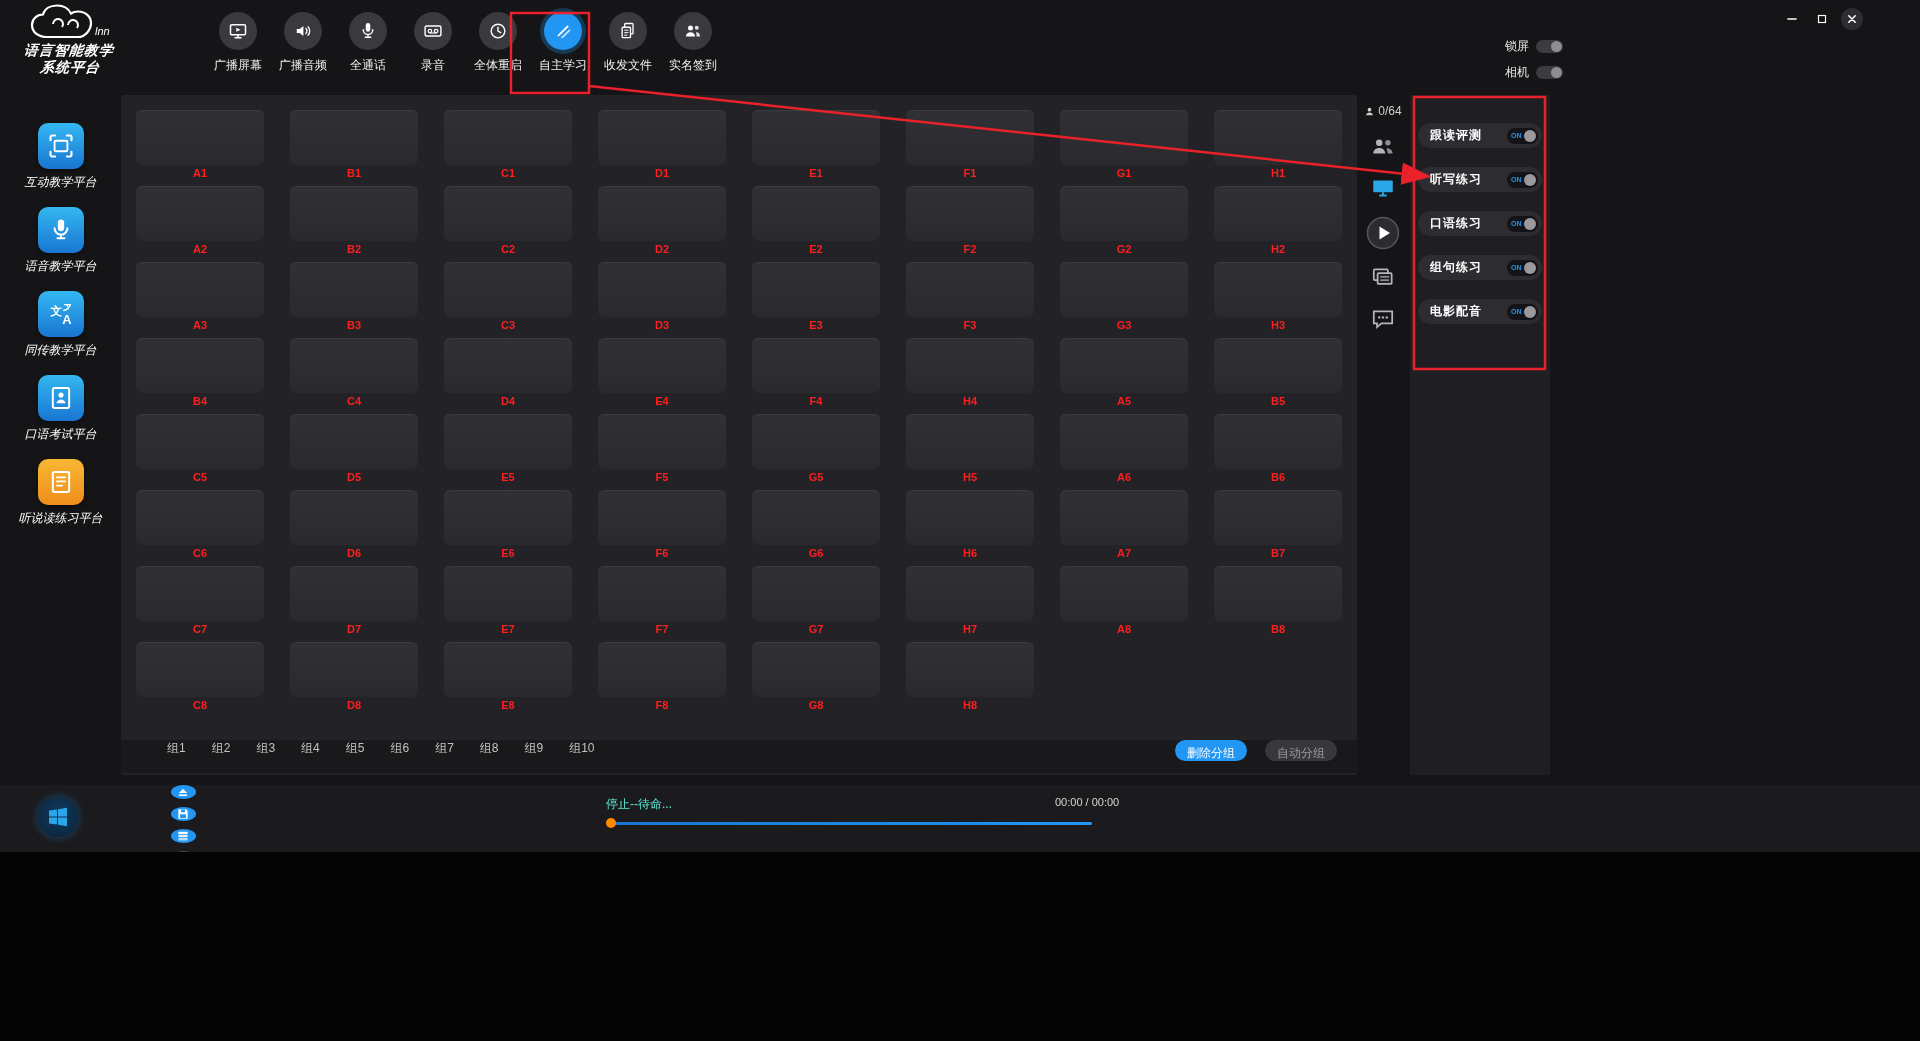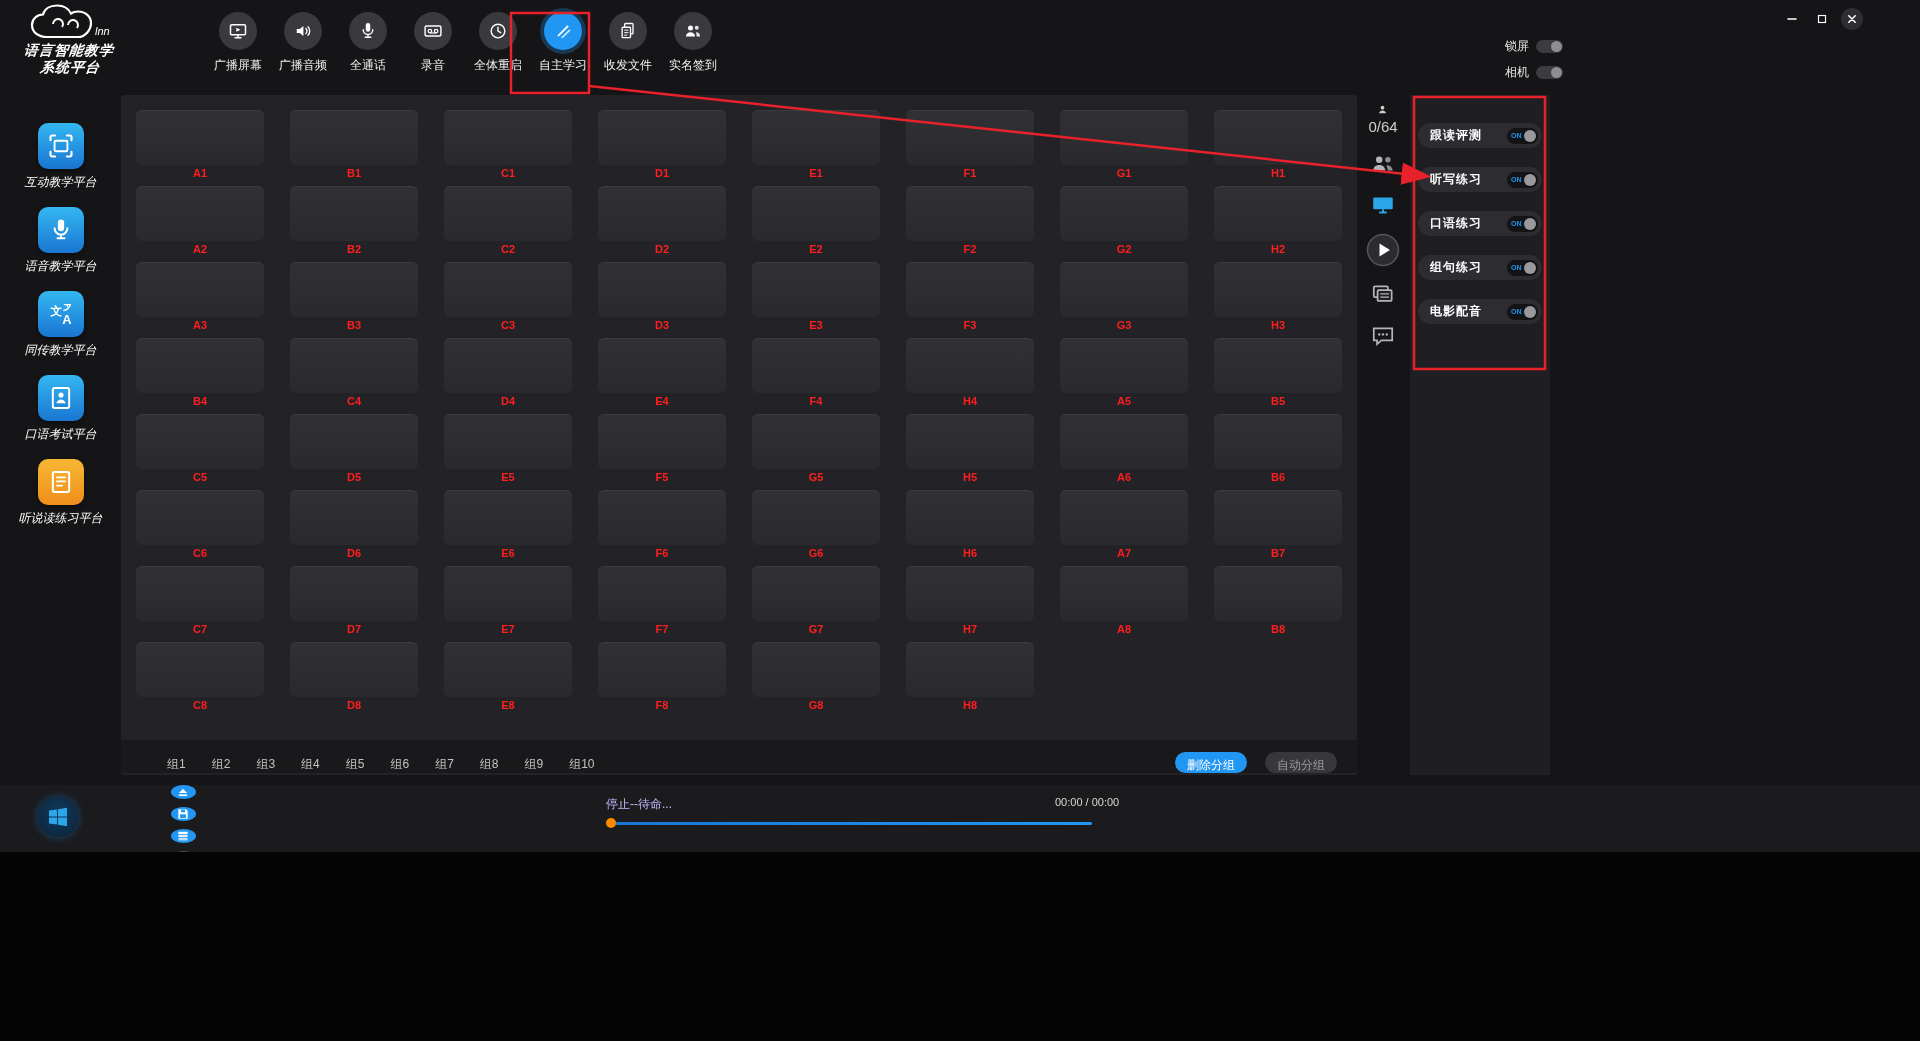--- a/index.html
+++ b/index.html
@@ -53,34 +53,34 @@
   .main-panel { position:absolute; left:121px; top:95px; width:1236px; height:680px;
                 background:#232327; border-radius:3px; }
   #seat-grid { position:absolute; left:15px; top:15px; display:grid;
                grid-template-columns:repeat(8,128px); column-gap:26px; row-gap:6px; }
   .seat { width:128px; cursor:pointer; }
   .seat-card { height:55px; border-radius:6px; background:linear-gradient(180deg,#313135,#2a2a2e);
                box-shadow:inset 0 1px 0 rgba(255,255,255,.05); }
   .seat-label { text-align:center; color:#ff1e1e; font-size:11px; font-weight:bold; margin-top:2px; height:13px; }
 
   .group-bar { position:absolute; left:0; top:645px; width:1236px; height:33px; background:#19191c;
-               display:flex; align-items:flex-end; border-radius:0 0 3px 3px; }
+               display:flex; align-items:flex-start; border-radius:0 0 3px 3px; }
   .gtabs { display:flex; gap:26px; margin-left:46px; }
   .gtab { font-size:12px; color:#c2c2c2; cursor:pointer; white-space:nowrap; }
   .gbtns { margin-left:auto; margin-right:20px; display:flex; gap:18px; }
   .gbtn { height:21px; border:none; border-radius:11px; font-size:12px; display:flex; align-items:center;
           gap:5px; padding:0 12px; cursor:pointer; font-family:inherit;flex-direction:column; }
   .gbtn.blue { background:#2196f3; color:#fff; }
   .gbtn.gray { background:#38383c; color:#9a9a9a; }
   .gbtn svg { width:12px; height:12px; }
 
   
   .right-rail { position:absolute; left:1357px; top:95px; width:52px; height:680px;
                 display:flex; flex-direction:column; align-items:center; padding-top:9px; }
-  .rail-counter { display:flex; align-items:center; gap:3px; color:#cfcfcf; font-size:15px;flex-direction:column; }
+  .rail-counter { display:flex; align-items:center; gap:3px; color:#cfcfcf; font-size:12px; }
   .rail-counter svg { width:11px; height:11px; }
   .rail-icons { display:flex; flex-direction:column; align-items:center; gap:15px; margin-top:16px; }
   .rail-ic { cursor:pointer; display:flex; align-items:center; justify-content:center; }
   .rail-ic svg { width:26px; height:26px; }
   .rail-ic.big svg { width:34px; height:34px; }
 
   
   .func-panel { position:absolute; left:1410px; top:95px; width:140px; height:680px; background:#1f1f23; }
   #func-list { display:flex; flex-direction:column; gap:19px; padding-top:28px; align-items:center; }
   .func-pill { width:124px; height:25px; border-radius:13px; background:#2d2d31; display:flex;
@@ -99,21 +99,21 @@
   .win-logo svg { width:24px; height:24px; }
   .pbtns { position:absolute; left:162px; top:0; height:67px; display:flex; align-items:center; gap:8px;flex-direction:column; }
   .pbtn { width:25px; height:25px; border-radius:50%; border:none; display:flex; align-items:center;
           justify-content:center; cursor:pointer; padding:0; }
   .pbtn.blue { background:#2196f3; }
   .pbtn.dark { background:#46464b; }
   .pbtn.large { width:42px; height:42px; background:#56565c; box-shadow:0 0 0 3px rgba(255,255,255,.08); }
   .pbtn svg { width:14px; height:14px; }
   .pbtn.large svg { width:20px; height:20px; }
   .ab-text { color:#fff; font-size:9px; font-weight:bold; }
-  .player-status { position:absolute; left:606px; top:11px; font-size:12px; color:#c4b5fd; }
+  .player-status { position:absolute; left:606px; top:11px; font-size:12px; color:#5eead4; }
   .progress-track { position:absolute; left:610px; top:37px; width:482px; height:3px; border-radius:2px;
                     background:linear-gradient(90deg,#1976d2,#2196f3); }
   .progress-dot { position:absolute; left:606px; top:33px; width:10px; height:10px; border-radius:50%;
                   background:#ff8a00; cursor:pointer; }
   .player-time { position:absolute; left:1055px; top:11px; font-size:11px; color:#d6d6d6; }
 
   .bottom-area { position:absolute; left:0; top:852px; width:1920px; height:189px; background:#040404; }
 
   
   .annotations { position:absolute; inset:0; pointer-events:none; z-index:50; }

